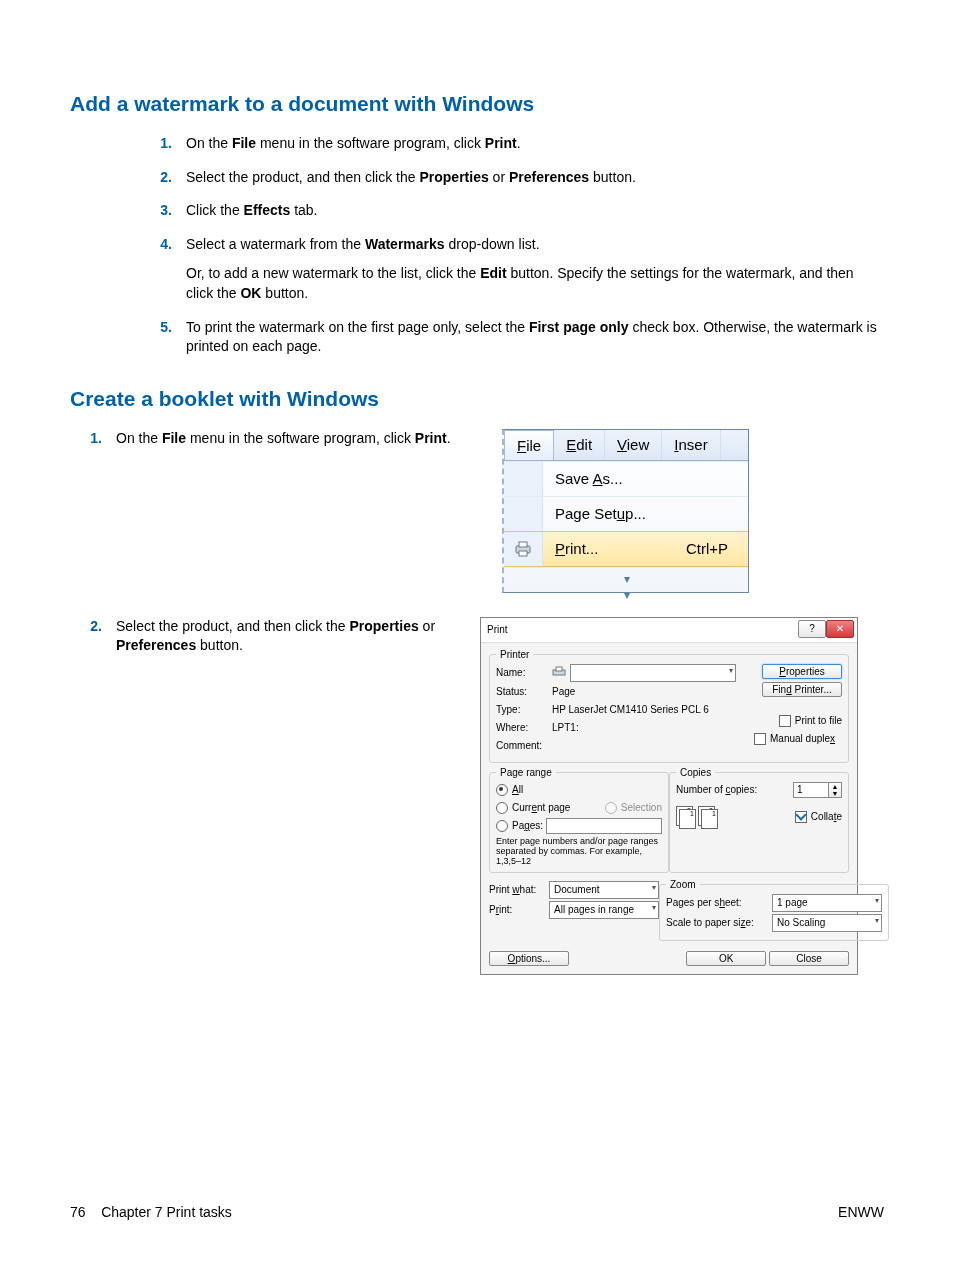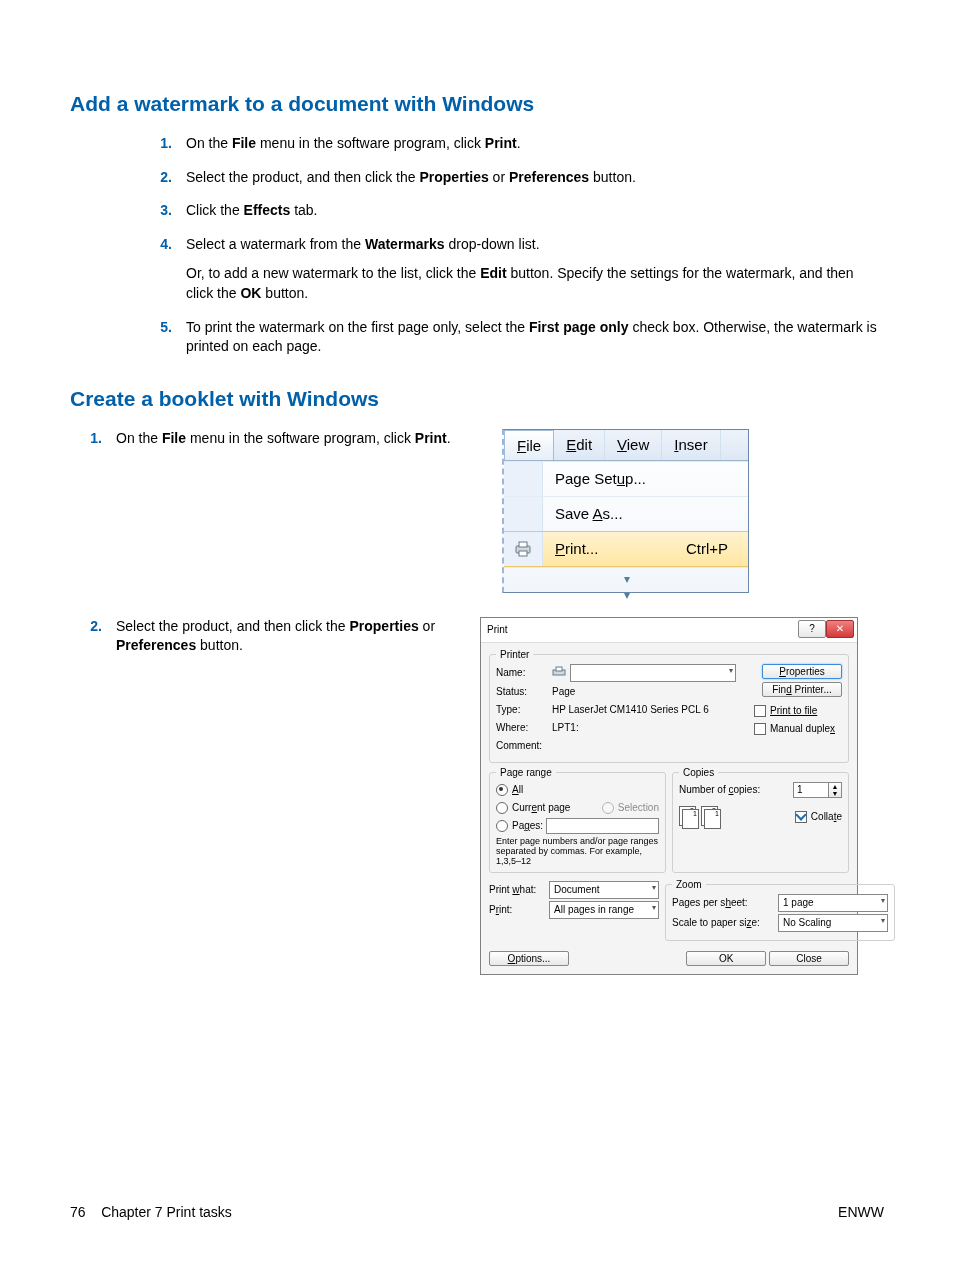--- a/index.html
+++ b/index.html
@@ -309,21 +309,21 @@
     width: 14px; height: 18px;
     border: 1px solid #666;
     background: #fff;
     font-size: 7px;
     text-align: right;
     padding-right: 1px;
   }
   .collate-icon .pg.a { left: 0; top: 0; }
   .collate-icon .pg.b { left: 3px; top: 3px; }
 
-  .two-col { display: flex; gap: 6px; }
+  .two-col { display: flex; }
   .two-col > * { flex: 1; }
 
   .bottom-row {
     display: flex;
     justify-content: space-between;
     margin-top: 6px;
     align-items: center;
   }
 
   
@@ -405,25 +405,25 @@
     <div class="figure">
       <div class="fig-menu dotted-left">
         <div class="menubar">
           <div><span class="u">F</span><span>ile</span></div>
           <div><span class="u">E</span>dit</div>
           <div><span class="u">V</span>iew</div>
           <div><span class="u">I</span>nser</div>
         </div>
         <div class="menuitem">
           <span class="icon-col"></span>
-          <span class="label">Page Set<span class="u">u</span>p...</span>
+          <span class="label">Save <span class="u">A</span>s...</span>
         </div>
         <div class="menuitem">
           <span class="icon-col"></span>
-          <span class="label">Save <span class="u">A</span>s...</span>
+          <span class="label">Page Set<span class="u">u</span>p...</span>
         </div>
         <div class="menuitem sel">
           <span class="icon-col">
             <svg width="20" height="18" viewBox="0 0 20 18">
               <rect x="3" y="6" width="14" height="7" rx="1" fill="#cfd9de" stroke="#6a7b84"></rect>
               <rect x="6" y="2" width="8" height="5" fill="#fff" stroke="#6a7b84"></rect>
               <rect x="6" y="11" width="8" height="5" fill="#fff" stroke="#6a7b84"></rect>
             </svg>
           </span>
           <span class="label"><span class="u">P</span>rint...</span>
@@ -484,21 +484,21 @@
                     <span class="lbl">Where:</span>
                     <span class="val">LPT1:</span>
                   </div>
                 <div class="fp-row">
                     <span class="lbl">Comment:</span>
                   </div>
               </div>
               <div style="width:88px; text-align:right;">
                 <div style="margin-bottom:3px;"><span class="winbtn hl"><span class="u">P</span>roperties</span></div>
                 <div style="margin-bottom:3px;"><span class="winbtn">Fin<span class="u">d</span> Printer...</span></div>
-                <div class="fp-row" style="justify-content:flex-start;margin-top:6px;text-decoration:underline;">
+                <div class="fp-row" style="justify-content:flex-end;margin-top:16px;">
                     <span class="check"></span>
                     <span>Print to file</span>
                   </div>
                 <div class="fp-row" style="justify-content:flex-start;">
                     <span class="check"></span>
                     <span>Manual duple<span class="u">x</span></span>
                   </div>
               </div>
             </div>
           </fieldset>

